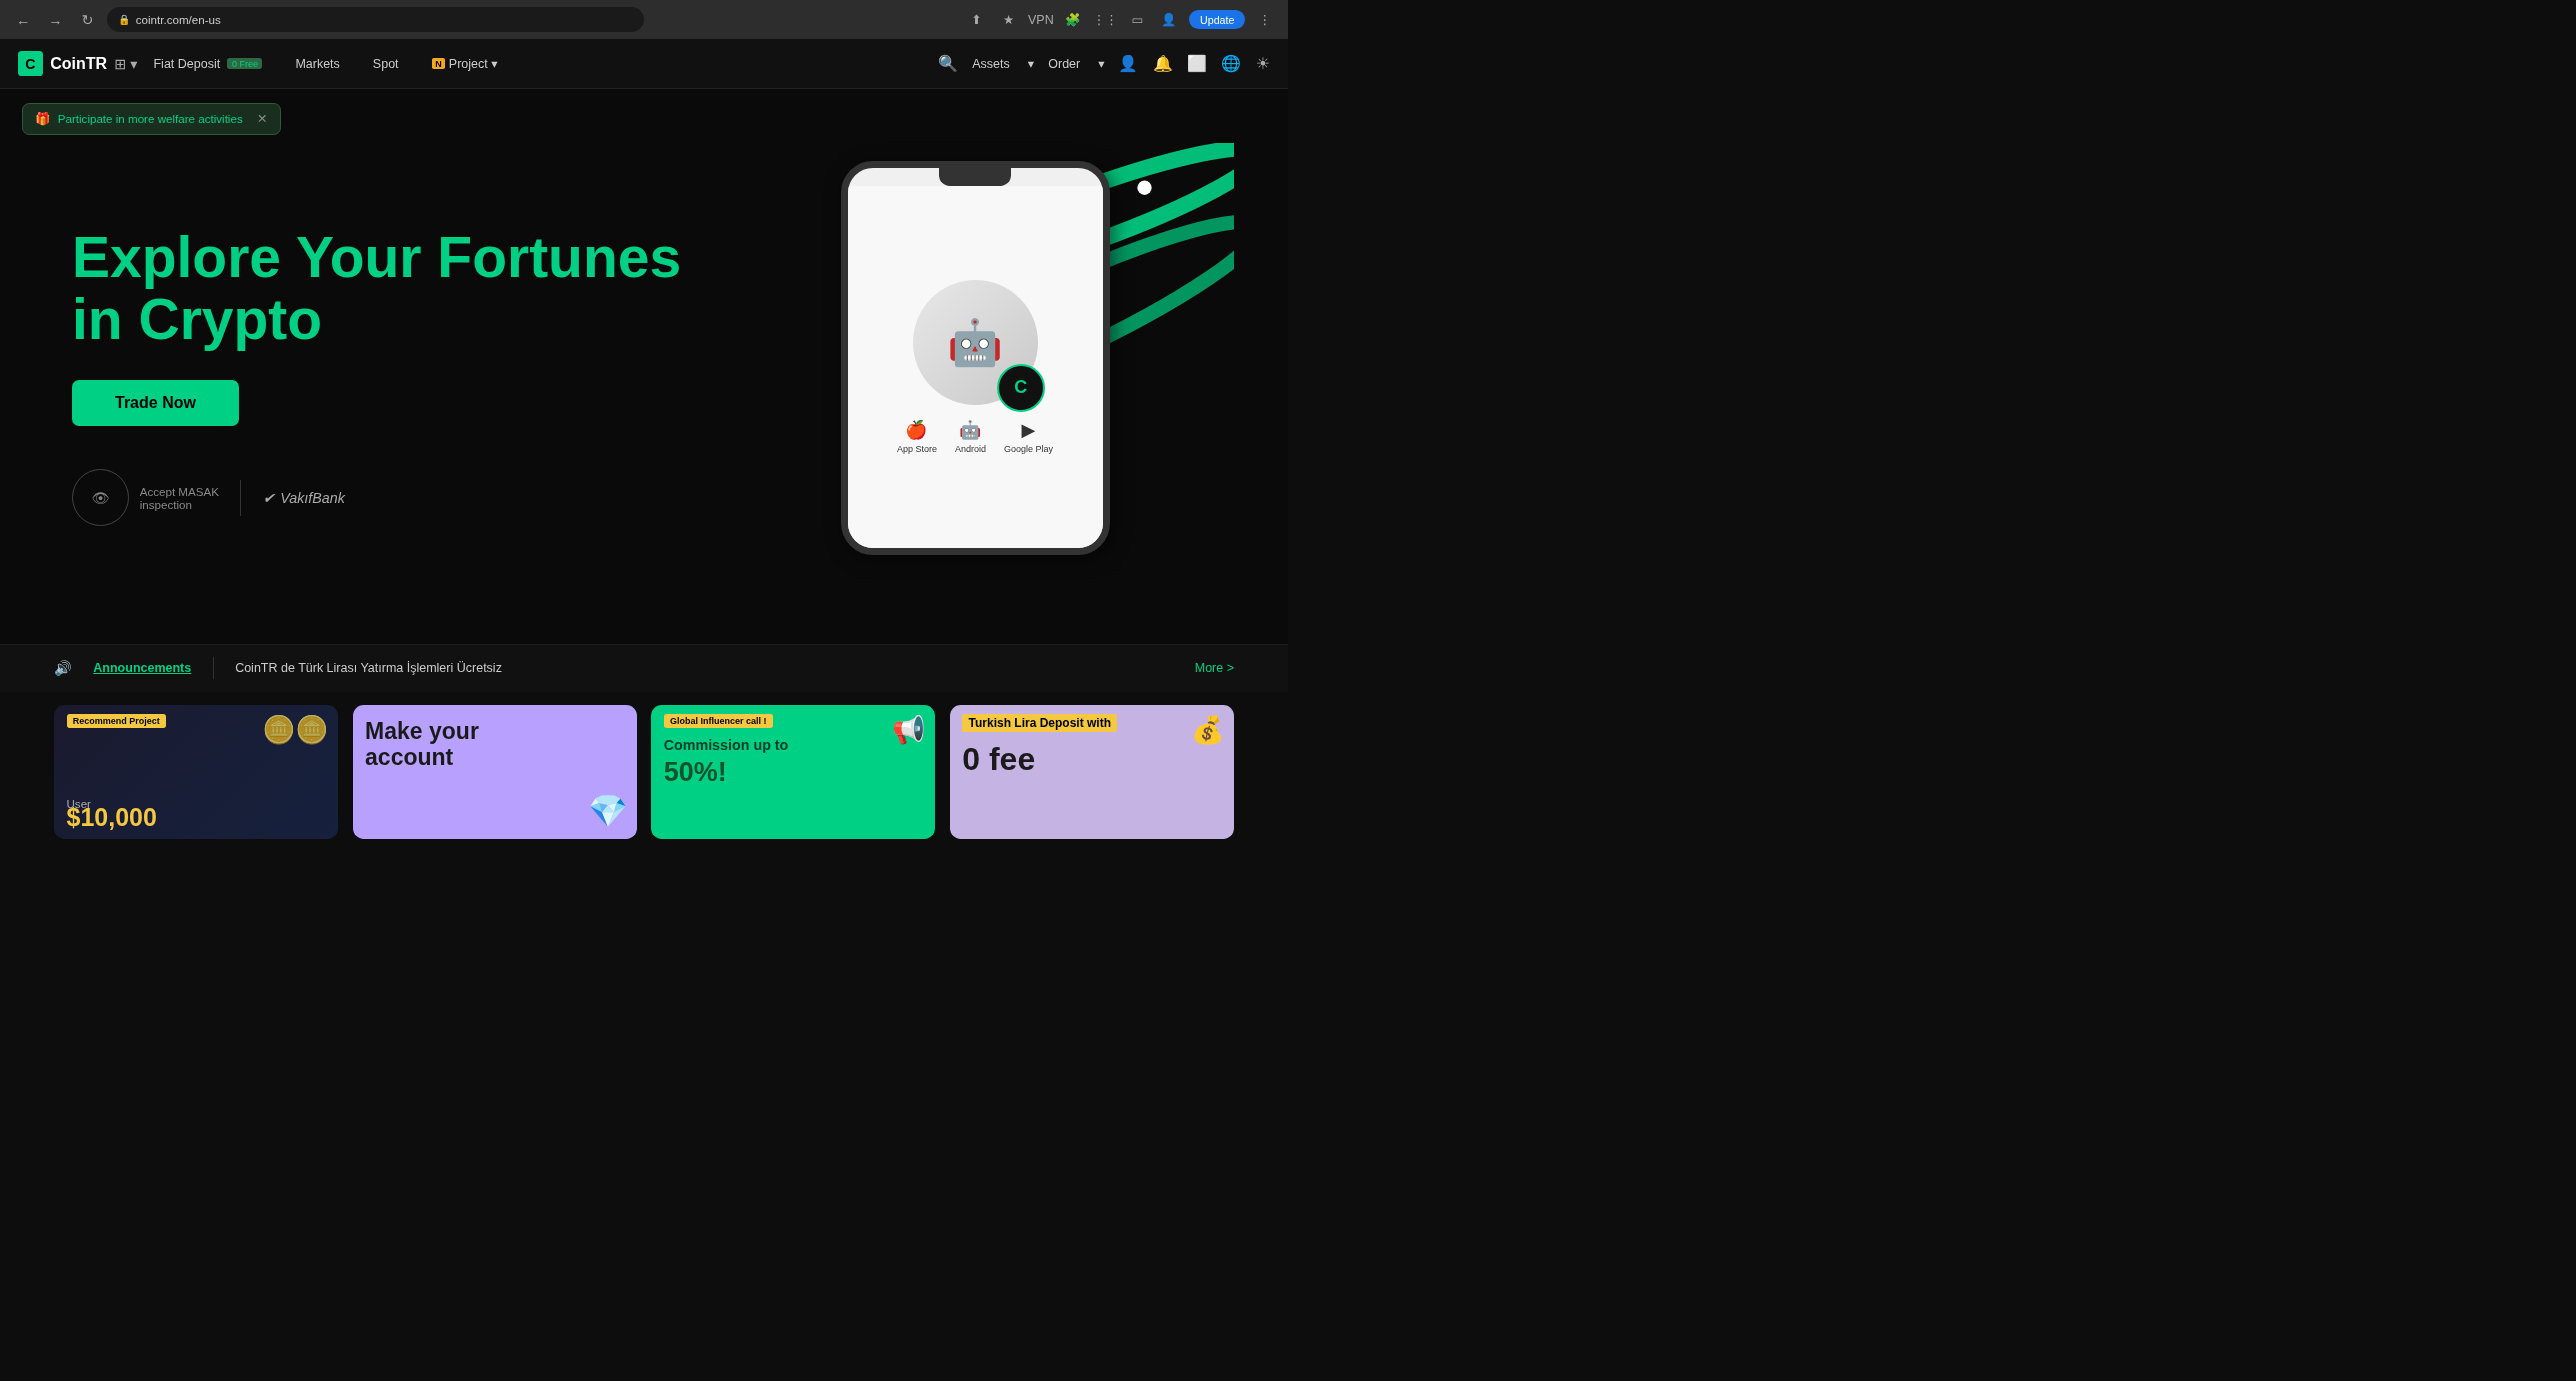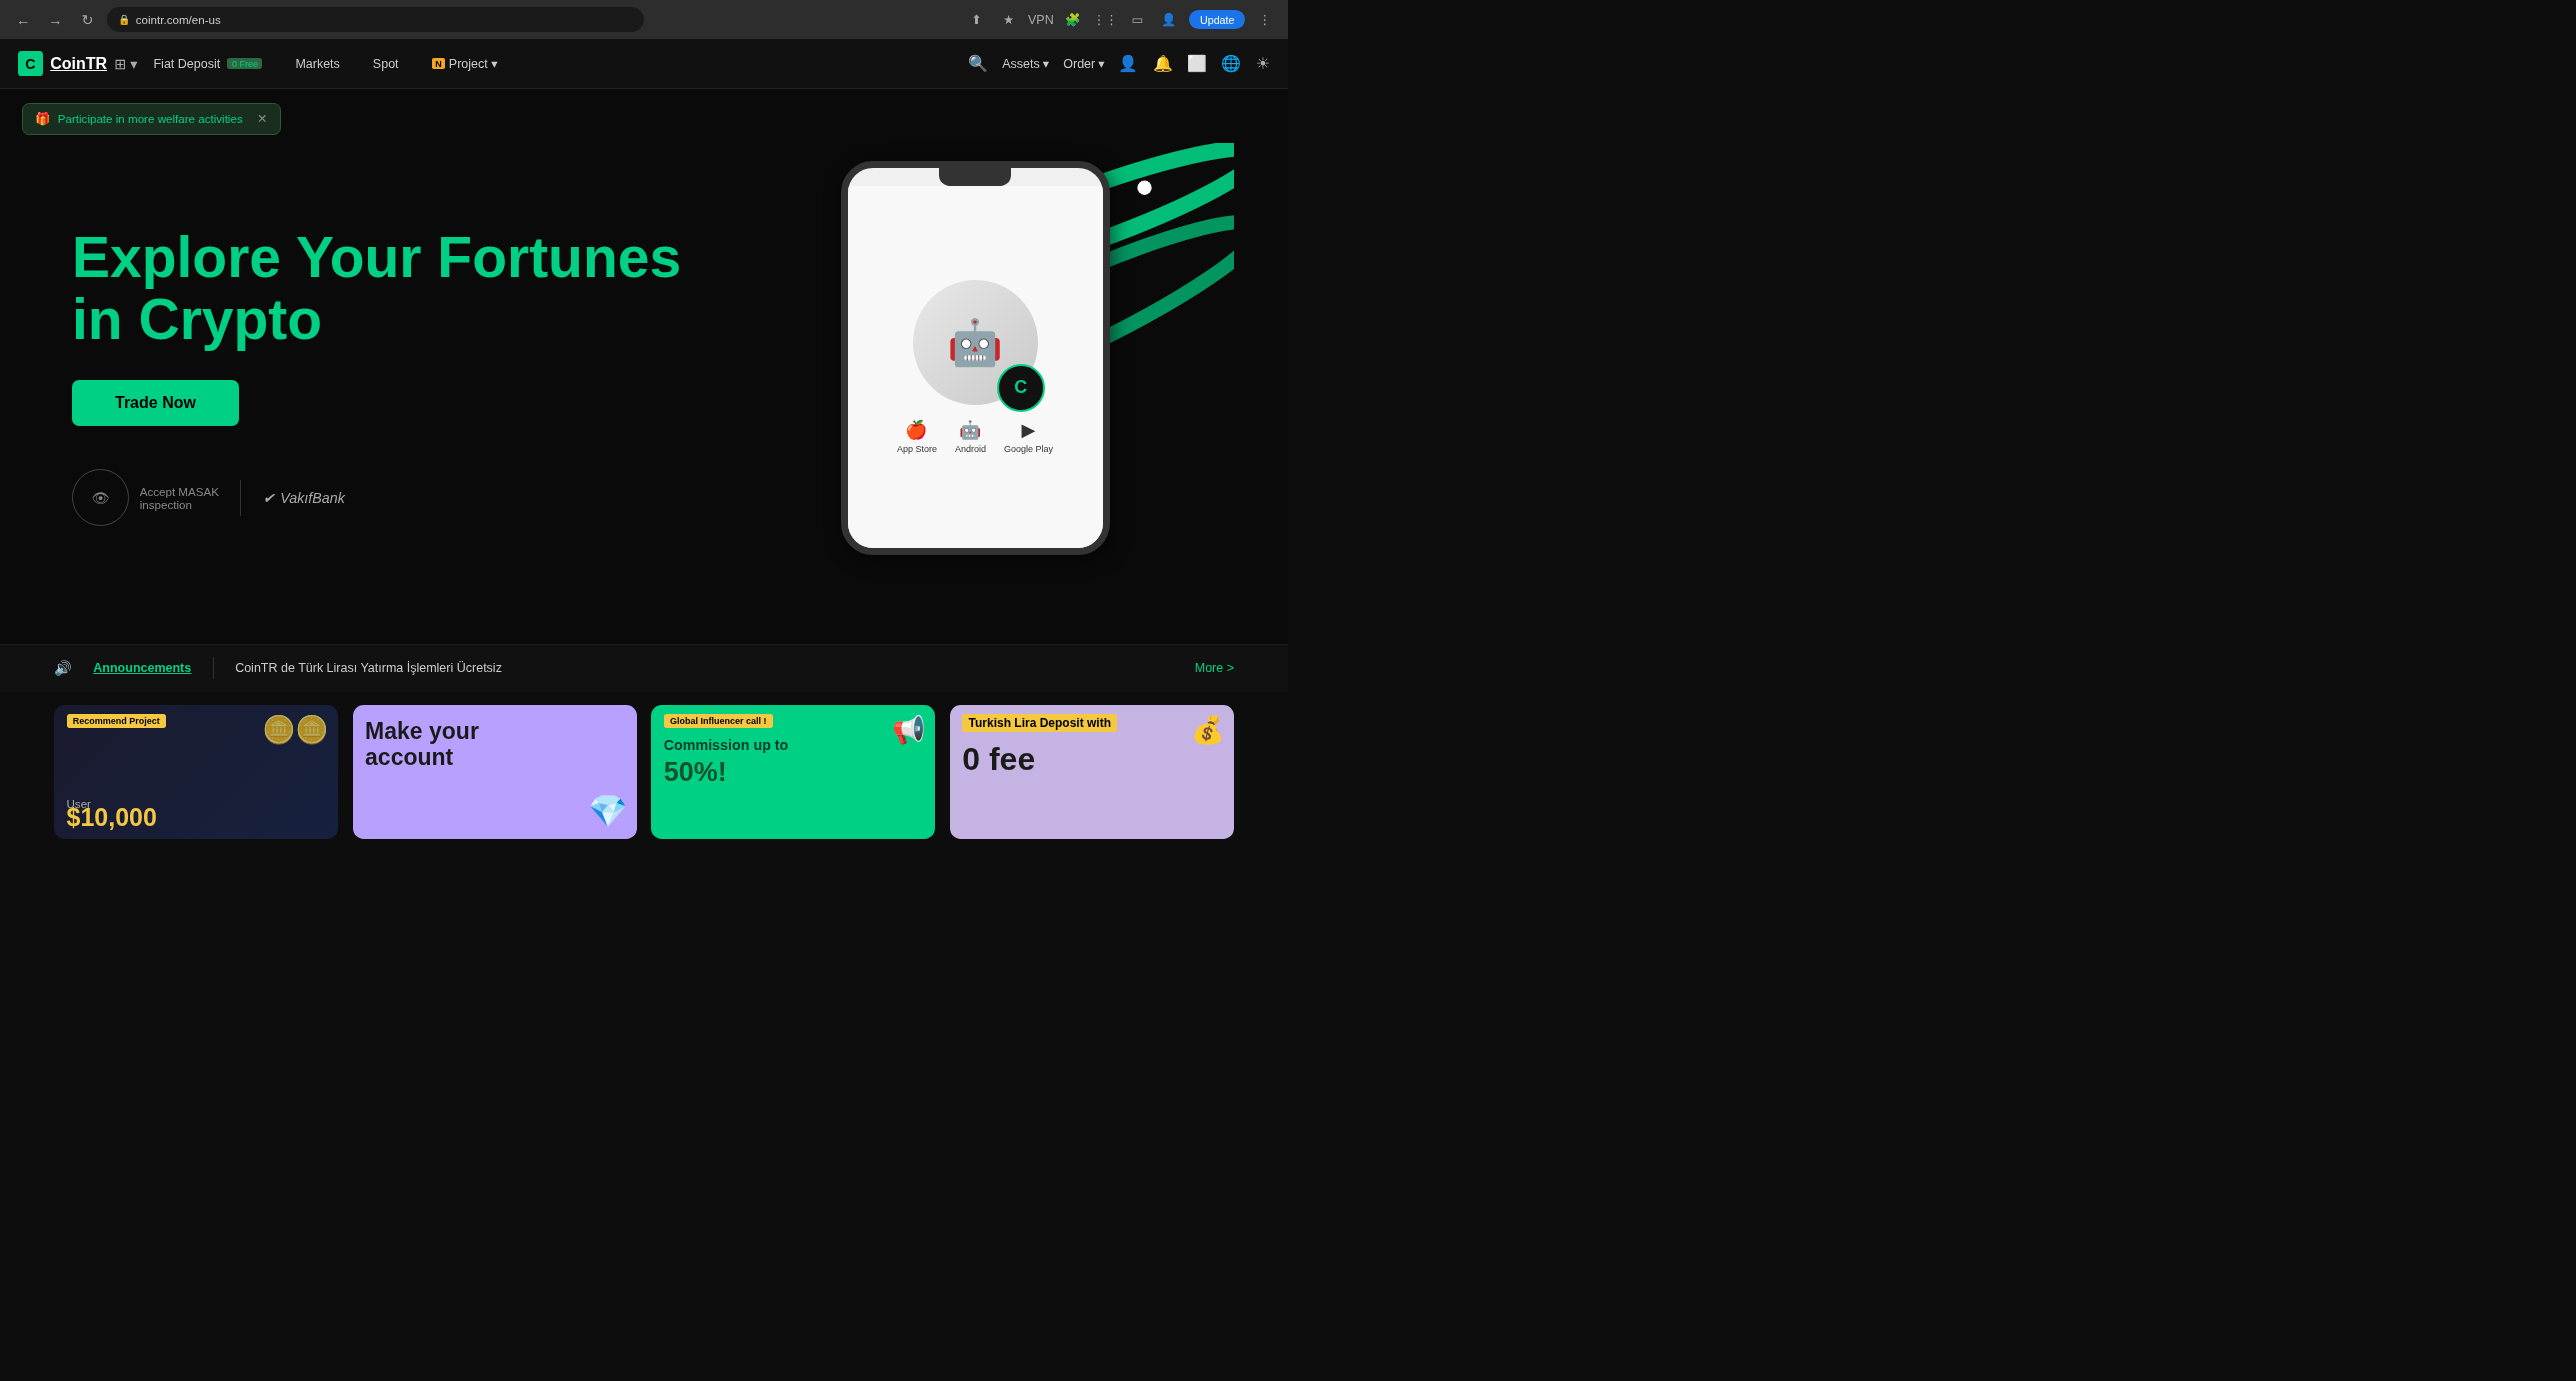--- a/index.html
+++ b/index.html
@@ -90,21 +90,20 @@
       border-radius: 3.6px;
       display: flex; align-items: center; justify-content: center;
       color: #000;
       font-weight: 900;
       font-size: 14.3px;
     }
     .logo-text {
       color: #fff;
       font-weight: 700;
       font-size: 16px;
-      text-decoration: underline;
     }
     .grid-icon {
       color: #aaa;
       font-size: 14.3px;
       margin: 0 3.6px;
       cursor: pointer;
     }
     .nav-items {
       display: flex;
       align-items: center;
@@ -151,21 +150,21 @@
       font-size: 16px;
       cursor: pointer;
       display: flex; align-items: center;
     }
     .nav-text-btn {
       color: #ccc;
       font-size: 12.5px;
       cursor: pointer;
       display: flex;
       align-items: center;
-      gap: 3px;
+      gap: 18px;
     }
 
     
     .main-content {
       position: relative;
       min-height: 555px;
       background: #0a0a0a;
       overflow: hidden;
     }
 

